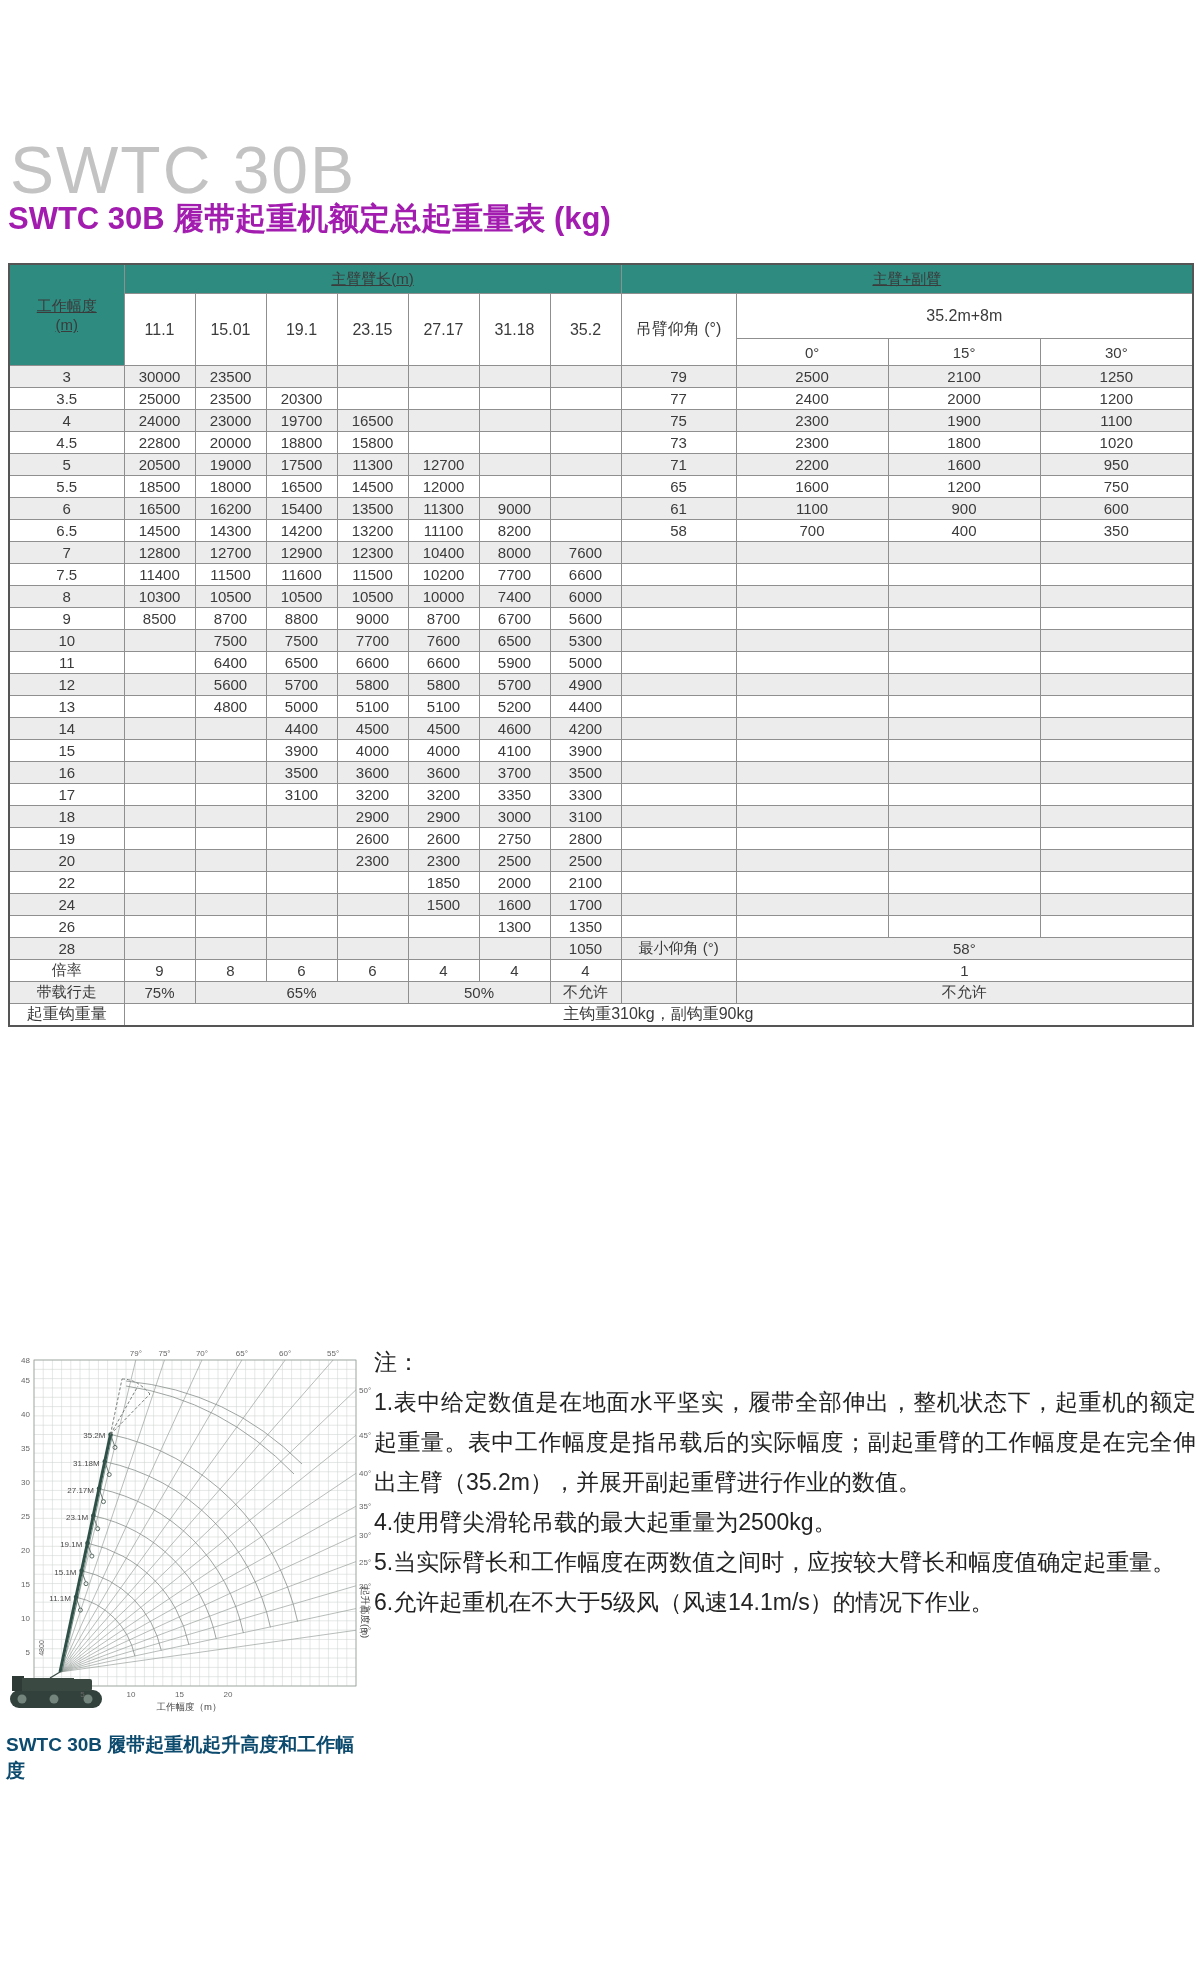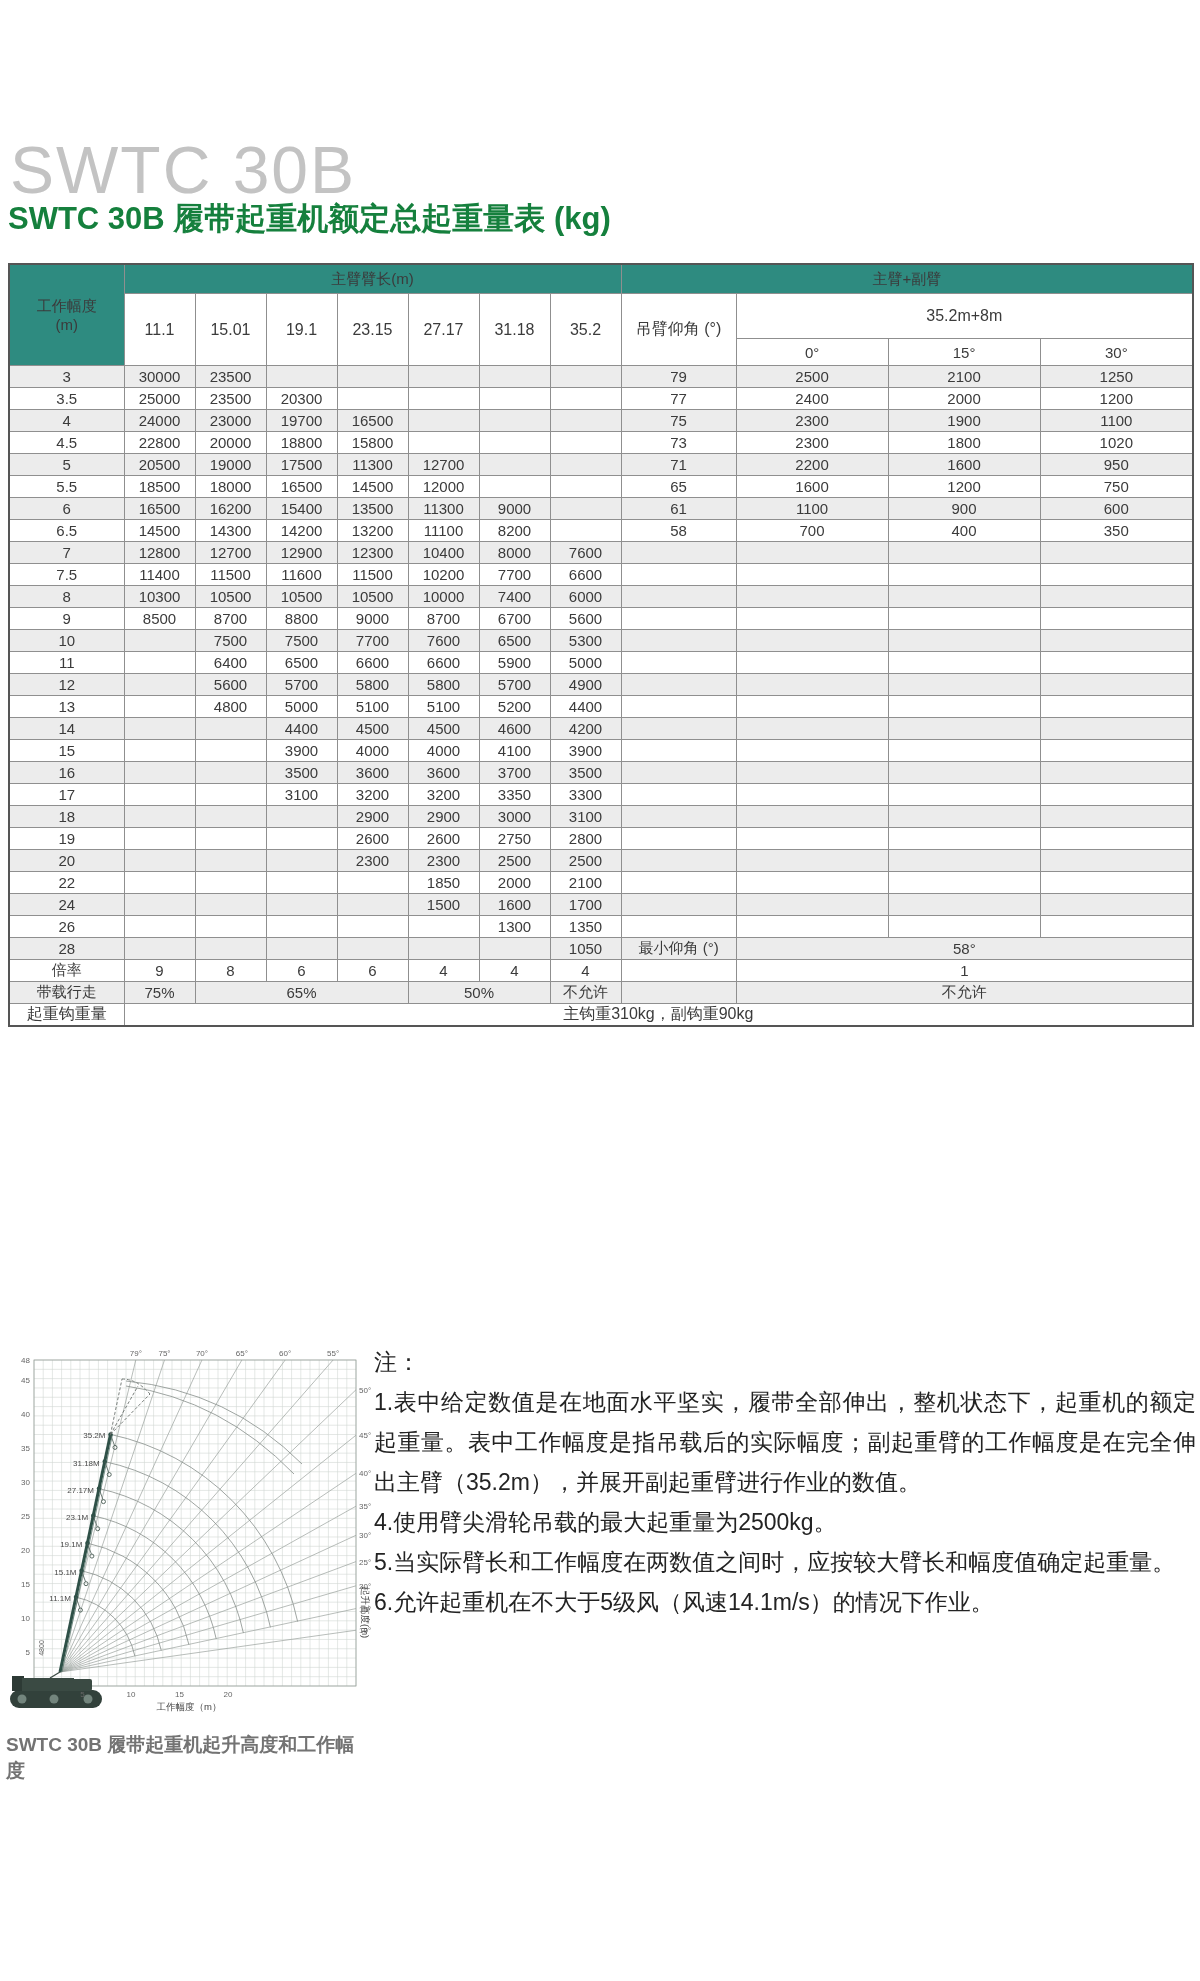--- a/index.html
+++ b/index.html
@@ -1,36 +1,36 @@
 <!DOCTYPE html>
 <html><head>
 <meta charset="utf-8">
 <style>
   html,body{margin:0;padding:0;background:#ffffff;}
   .page{position:relative;width:1200px;height:1981px;background:#fff;
         font-family:"Liberation Sans",sans-serif;color:#333;overflow:hidden;}
   .watermark{position:absolute;left:10px;top:100px;font-size:66px;font-weight:400;
              color:#c3c3c3;letter-spacing:2px;margin-top:32px;}
-  .main-title{position:absolute;left:8px;top:198px;font-size:31px;font-weight:700;color:#15803d;}
+  .main-title{position:absolute;left:8px;top:198px;font-size:31px;font-weight:700;color:#a21caf;}
   table.cap{position:absolute;left:8px;top:263px;width:1184px;border-collapse:collapse;
             table-layout:fixed;}
   table.cap td,table.cap th{border:1px solid #8f8f8f;text-align:center;vertical-align:middle;
             padding:0;font-weight:400;font-size:15px;color:#3b3b3b;overflow:hidden;white-space:nowrap;}
   table.cap{border:2px solid #555;}
-  th.teal{background:#2e8b80;color:#ffffff;font-weight:700;font-size:17px;}
+  th.teal{background:#2e8b80;color:#ffffff;font-weight:700;font-size:17px;text-decoration:underline;}
   tr.hdr1 th{height:28px;}
   tr.hdr2 th{height:44px;font-size:16px;}
   tr.hdr3 th{height:26px;font-size:15px;}
   tbody tr{height:22px;}
   tbody tr.alt td{background:#ececec;}
   tr.hook-row{height:20px;}
   tr.hook-row td{font-size:16px;}
   td.rowlab,th.collab{font-size:15px;}
   .bottom-chart{position:absolute;left:4px;top:1346px;width:368px;}
-  .chart-caption{margin-top:8px;margin-left:2px;font-size:19px;font-weight:700;color:#737373;}
+  .chart-caption{margin-top:8px;margin-left:2px;font-size:19px;font-weight:700;color:#0c4a6e;}
   .notes{position:absolute;left:374px;top:1342px;width:822px;font-size:23px;line-height:40px;
          color:#232323;text-align:justify;}
   .notes p{margin:0;}
 </style>
 </head>
 <body>
 
 <div class="page">
 
   <div class="watermark">SWTC 30B</div>

